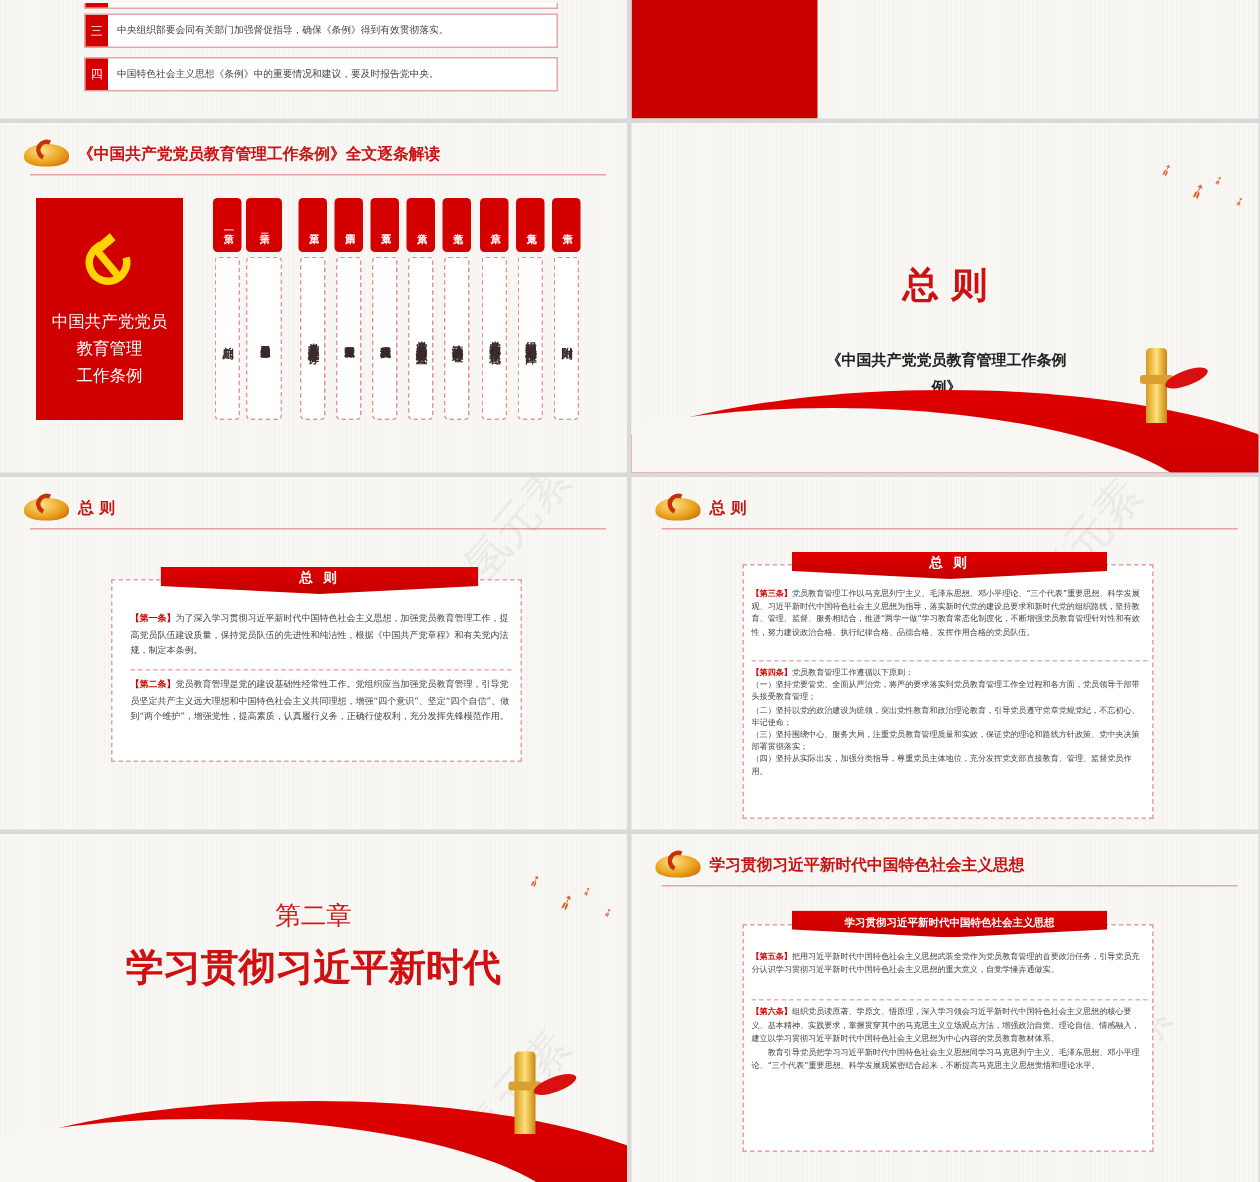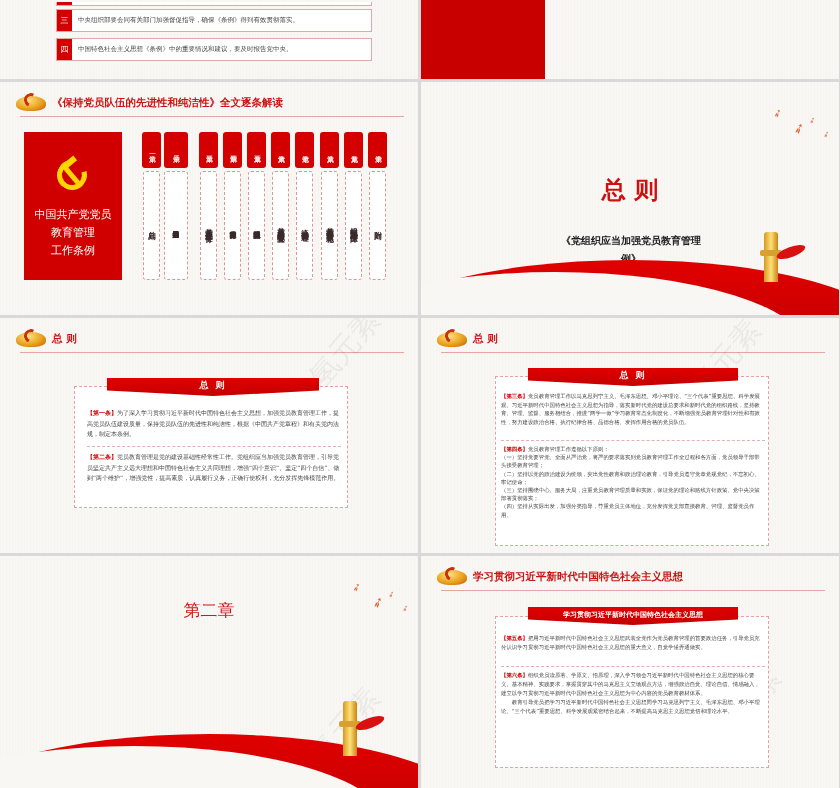--- a/index.html
+++ b/index.html
@@ -87,21 +87,21 @@
 <div class="slide" id="s2">
   <div class="redblock"></div>
 </div>
 
 <div class="slide" id="s3">
   <div class="hdr">
     <div class="emblem">
         <div class="arc"></div>
         <div class="hammer"></div>
       </div>
-    <div class="title">《保持党员队伍的先进性和纯洁性》全文逐条解读</div>
+    <div class="title">《中国共产党党员教育管理工作条例》全文逐条解读</div>
   </div>
   <div class="hline"></div>
   <div class="book">
     <div class="sickle">
         <div class="c"></div>
         <div class="h2"></div>
         <div class="h"></div>
       </div>
     <div class="btxt">
       <div>中国共产党党员</div>
@@ -151,21 +151,21 @@
     </div>
 </div>
 
 <div class="slide" id="s4">
   <div class="bird" style="left:352px;top:25px;">➶</div>
   <div class="bird" style="left:372px;top:38px;font-size:14px;">➶</div>
   <div class="bird" style="left:388px;top:34px;font-size:8px;">➶</div>
   <div class="bird" style="left:402px;top:48px;font-size:8px;">➶</div>
   <div class="big-title" style="top:92px;font-size:24px;font-family:'DejaVu Serif',serif;">总 则</div>
   <div class="subtitle" style="left:120px;width:180px;top:150px;font-size:10px;line-height:18px;">
-    <div>《党组织应当加强党员教育管理</div>
+    <div>《中国共产党党员教育管理工作条例</div>
     <div>例》</div>
   </div>
   <div class="wave" style="top:178px;"></div>
   <div class="wave2" style="top:190px;left:-120px;right:30px;"></div>
   <div class="pillar" style="left:343px;top:150px;height:50px;"></div>
   <div class="pillar-top" style="left:339px;top:168px;"></div>
   <div class="ribbon" style="left:355px;top:165px;"></div>
 </div>
 
 <div class="slide" id="s5">
@@ -214,20 +214,21 @@
   </div>
 </div>
 
 <div class="slide" id="s7">
   <div class="bird" style="left:352px;top:25px;">➶</div>
   <div class="bird" style="left:372px;top:38px;font-size:14px;">➶</div>
   <div class="bird" style="left:388px;top:34px;font-size:8px;">➶</div>
   <div class="bird" style="left:402px;top:48px;font-size:8px;">➶</div>
   <div class="chap-no" style="top:43px;font-size:17px;">第二章</div>
   <div class="big-title" style="top:72px;font-size:25px;line-height:34px;font-family:'DejaVu Sans',sans-serif;">
+    <div>学习贯彻习近平新时代</div>
   </div>
   <div class="watermark" style="left:300px;top:150px;">氢元素</div>
   <div class="wave" style="top:178px;"></div>
   <div class="wave2" style="top:190px;left:-120px;right:30px;"></div>
   <div class="pillar" style="left:343px;top:145px;height:55px;"></div>
   <div class="pillar-top" style="left:339px;top:165px;"></div>
   <div class="ribbon" style="left:355px;top:162px;"></div>
 </div>
 
 <div class="slide" id="s8">

